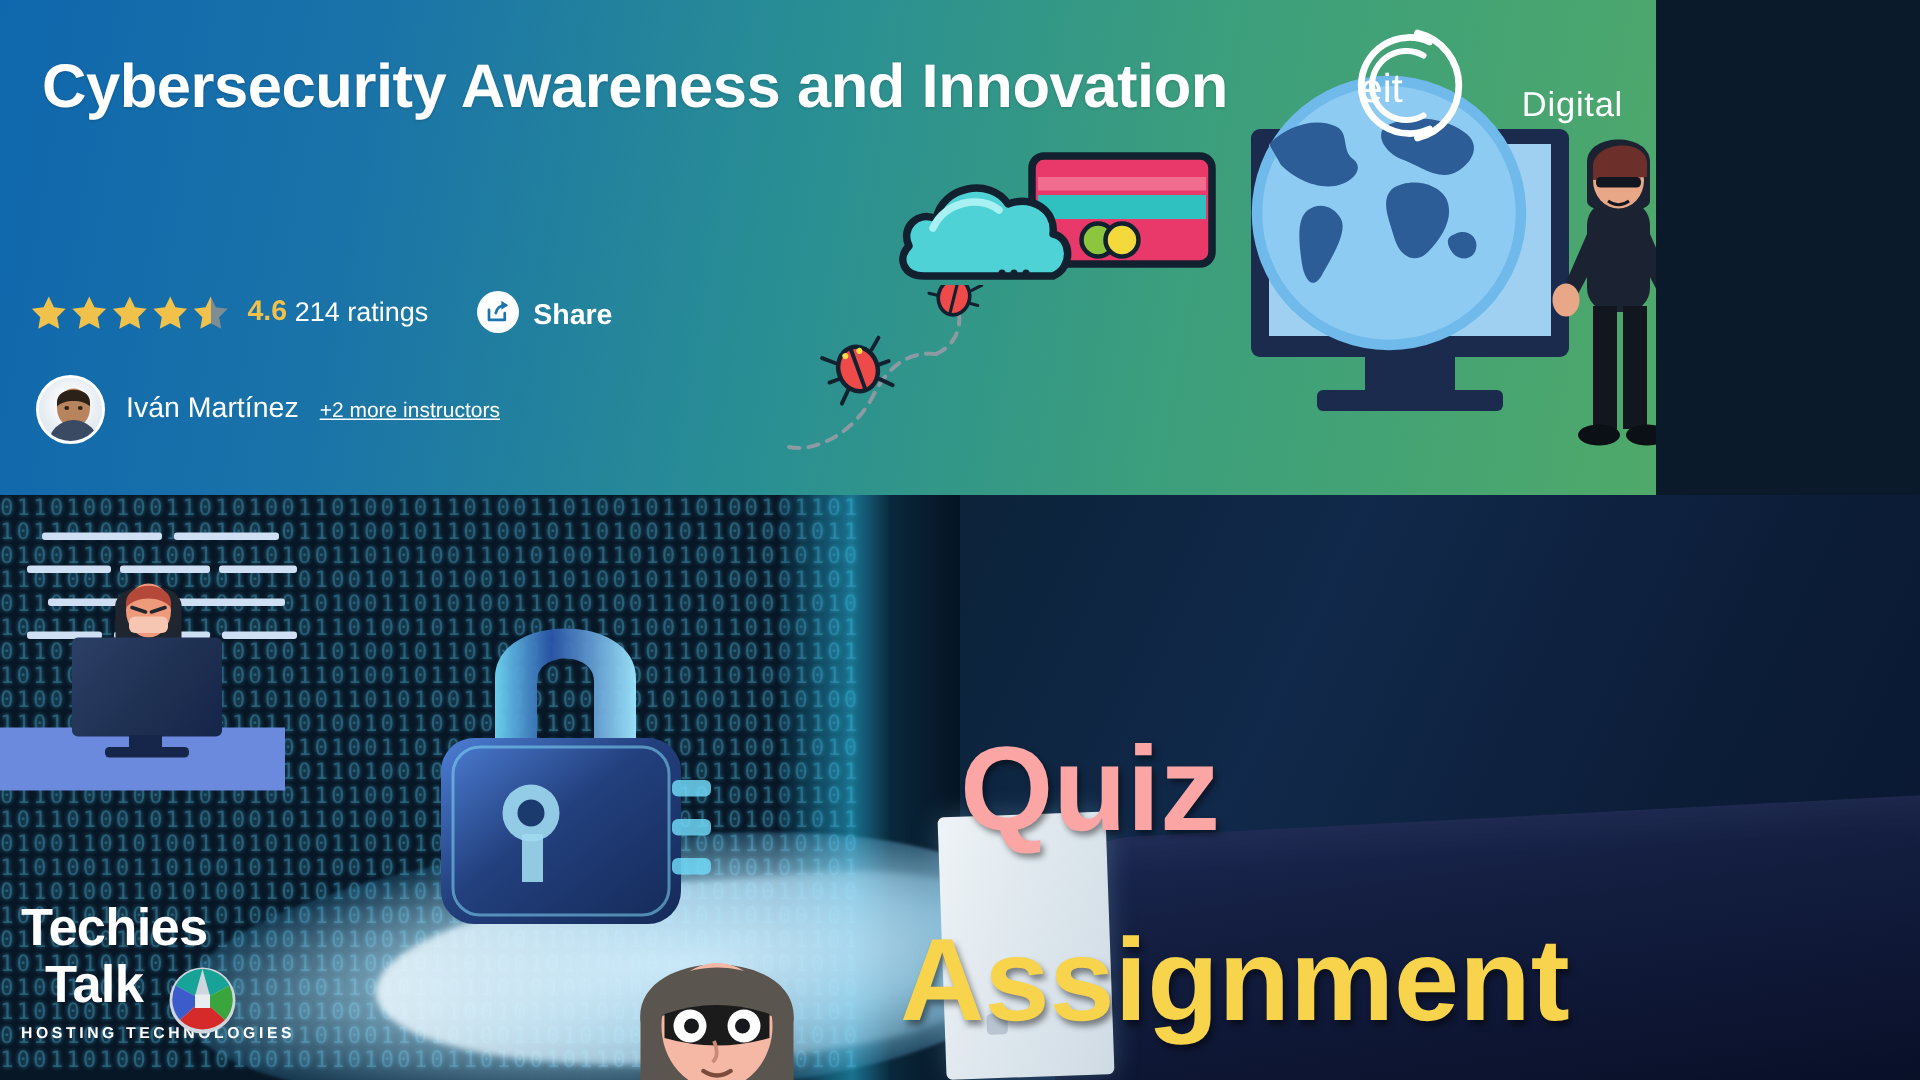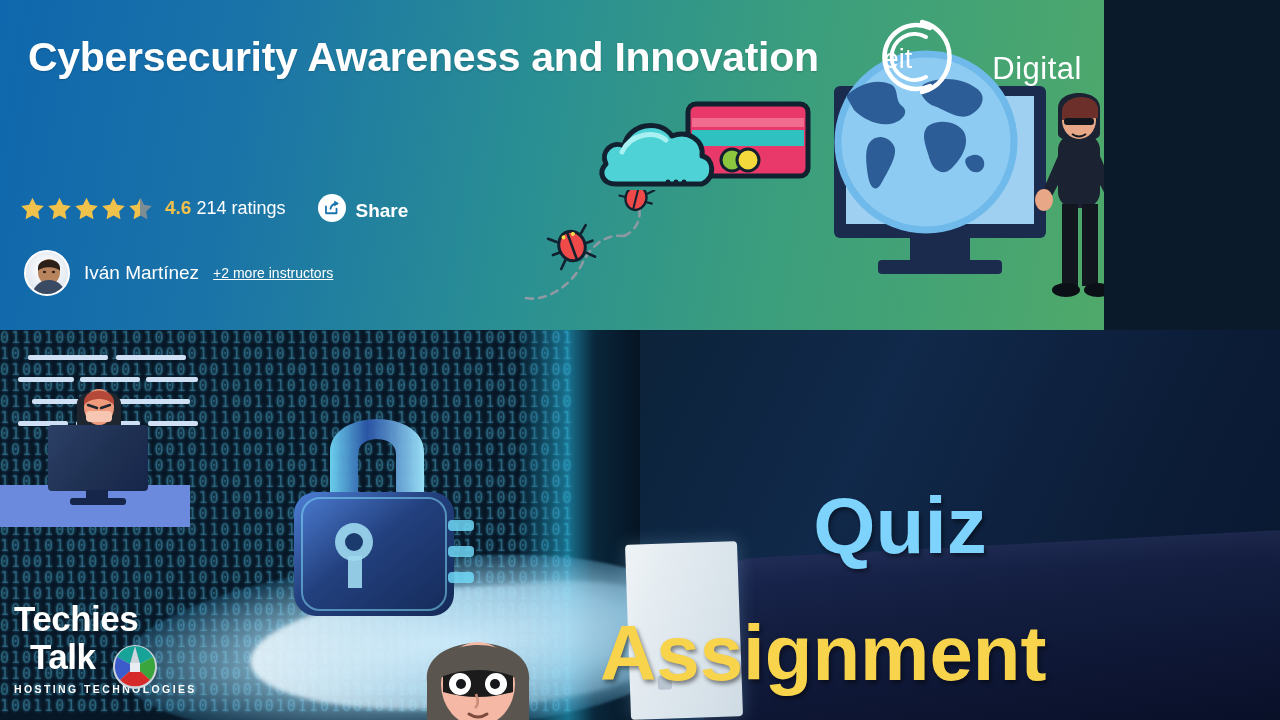--- a/index.html
+++ b/index.html
@@ -41,21 +41,21 @@
     width:46px; height:46px; border-radius:50%; overflow:hidden;
     background:#e9eef4; border:2px solid #ffffff; position:relative; flex:none;
   }
   .avatar .face-bg { position:absolute; inset:0; background:radial-gradient(circle at 50% 42%, #fff 0%, #fff 18%, #e6ecf2 60%, #dce4ec 100%); }
   .avatar svg { position:absolute; inset:0; }
   .instructor-name { color:#ffffff; font-size:19px; }
   .more-instructors { color:#ffffff; font-size:14px; text-decoration:underline; cursor:pointer; }
 
   
   .eit-logo { position:absolute; right:22px; top:18px; display:flex; align-items:center; gap:32px; }
-  .eit-word { color:#ffffff; font-size:31px; letter-spacing:0.5px; font-weight:400;margin-top:24px; }
+  .eit-word { color:#ffffff; font-size:23px; letter-spacing:0.5px; font-weight:400;margin-top:24px; }
 
   
   .lower {
     position:absolute; left:0; top:330px; width:1280px; height:390px; overflow:hidden;
     background:#081726;
   }
   
   .matrix {
     position:absolute; left:0; top:0; width:660px; height:390px;
     background:
@@ -121,22 +121,22 @@
   .thief { position:absolute; left:413px; top:280px; width:130px; height:175px; }
 
   
   .week-line {
     position:absolute; left:678px; top:336px; width:580px;
     color:#f8d34c; font-size:85px; font-weight:bold; letter-spacing:1px;
     text-align:center; text-shadow:2px 3px 4px rgba(0,0,0,.45);
   }
   .quiz-line {
     position:absolute; left:640px; top:480px; width:520px;
-    color:#7dd3fc; font-size:80px; font-weight:bold;
-    text-align:center; text-shadow:2px 3px 4px rgba(0,0,0,.45);
+    color:#fca5a5; font-size:80px; font-weight:bold;
+    text-shadow:2px 3px 4px rgba(0,0,0,.45);
   }
   .assign-line {
     position:absolute; left:600px; top:608px; width:690px;
     color:#f8d34c; font-size:78px; font-weight:bold;
     text-align:left; text-shadow:2px 3px 4px rgba(0,0,0,.45);
   }
 
   
   .tt-logo { position:absolute; left:8px; top:597px; width:190px; height:118px; }
   .tt-line1 { position:absolute; left:6px; top:2px; color:#ffffff; font-size:35px; font-weight:bold; letter-spacing:-0.5px; }

